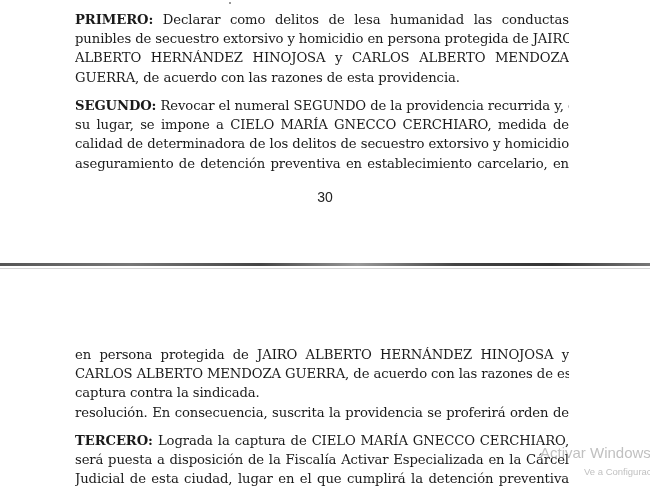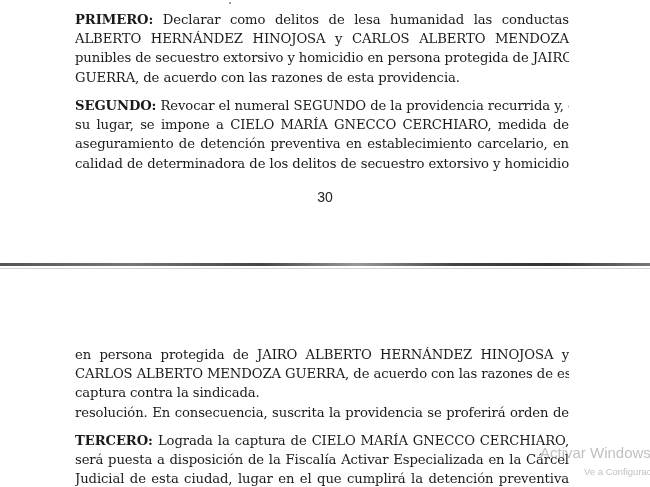--- a/index.html
+++ b/index.html
@@ -46,30 +46,30 @@
   .wm-sub { left: 584px; top: 466px; font-size: 9.5px; }
 </style>
 </head>
 <body>
 
 <div class="page page-top">
   <div class="dot-mark"></div>
 
   <div class="text-block p1">
     <span class="line"><b>PRIMERO:</b> <span>Declarar como delitos de lesa humanidad las conductas</span></span>
+    <span class="line">punibles de secuestro extorsivo y homicidio en persona protegida de JAIRO</span>
     <span class="line">ALBERTO HERNÁNDEZ HINOJOSA y CARLOS ALBERTO MENDOZA</span>
-    <span class="line">punibles de secuestro extorsivo y homicidio en persona protegida de JAIRO</span>
     <span class="line last">GUERRA, de acuerdo con las razones de esta providencia.</span>
   </div>
 
   <div class="text-block p2">
     <span class="line"><b>SEGUNDO:</b> <span>Revocar el numeral SEGUNDO de la providencia recurrida y, en</span></span>
     <span class="line">su lugar, se impone a CIELO MARÍA GNECCO CERCHIARO, medida de</span>
+    <span class="line">calidad de determinadora de los delitos de secuestro extorsivo y homicidio</span>
     <span class="line">aseguramiento de detención preventiva en establecimiento carcelario, en</span>
-    <span class="line">calidad de determinadora de los delitos de secuestro extorsivo y homicidio</span>
   </div>
 
   <div class="page-number">30</div>
 </div>
 
 <div class="break-line"></div>
 <div class="break-line2"></div>
 
 <div class="page page-bottom"></div>
 

